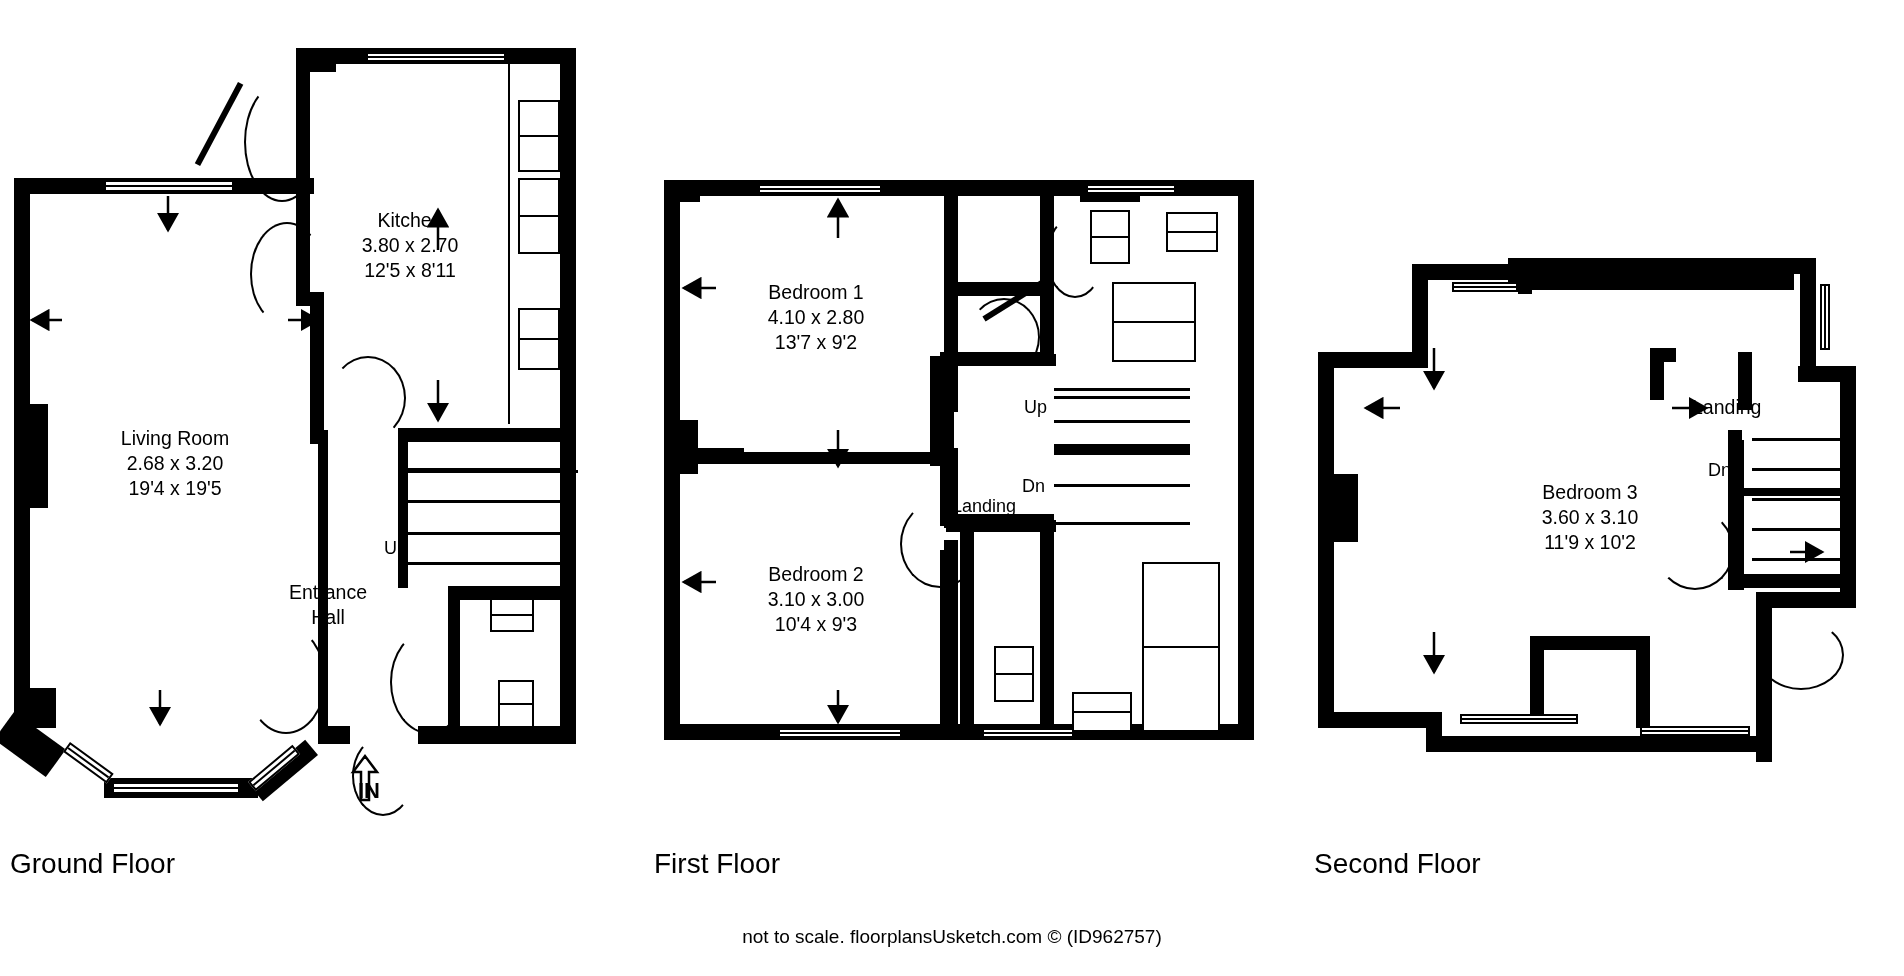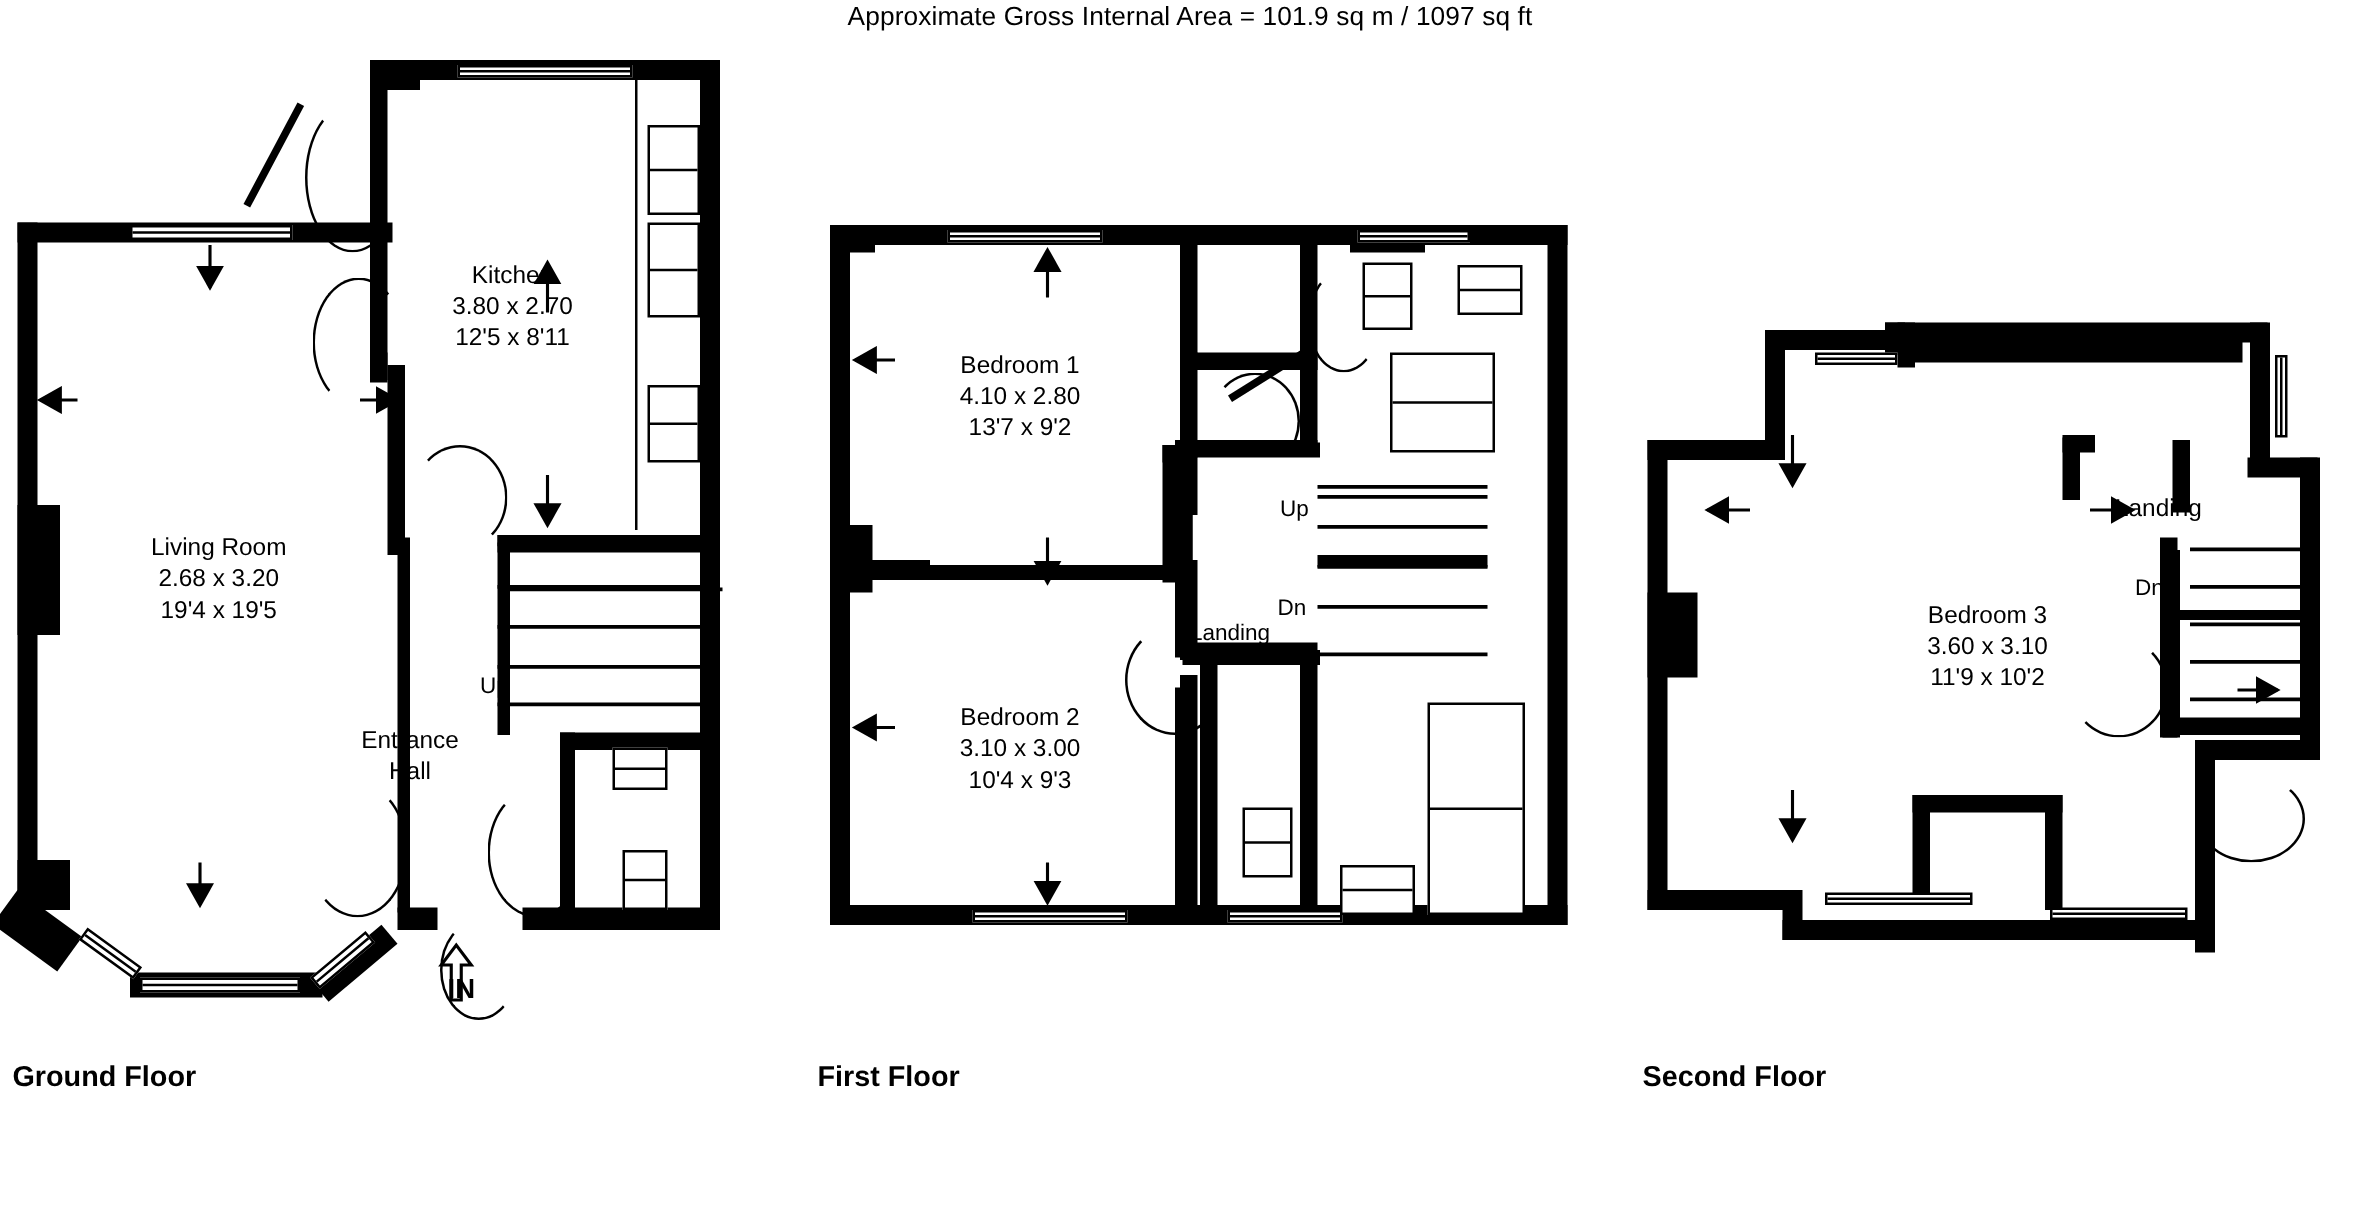--- a/index.html
+++ b/index.html
@@ -26,22 +26,22 @@
     position: absolute;
     top: 2px;
     left: 0;
     width: 1904px;
     text-align: center;
     font-size: 21px;
     letter-spacing: 0.1px;
   }
   .floor-title {
     position: absolute;
-    font-size: 23px;
-    font-weight: bold;
+    font-size: 28px;
+    font-weight: normal;
   }
   .footer {
     position: absolute;
     left: 0;
     width: 1904px;
     text-align: center;
     font-size: 19px;
     line-height: 25px;
   }
   .room-label {
@@ -109,21 +109,20 @@
     height: 976px;
     overflow: visible;
     pointer-events: none;
   }
 </style>
 </head>
 <body>
 
 <div class="canvas">
 
-  <div class="hdr">Approximate Gross Internal Area = 101.9 sq m / 1097 sq ft</div>
 
   <div>
 
     <div class="wall" style="left:296px;top:48px;width:280px;height:16px;"></div>
     <div class="wall" style="left:296px;top:48px;width:40px;height:24px;"></div>
     <div class="wall" style="left:560px;top:48px;width:16px;height:690px;"></div>
     <div class="wall" style="left:296px;top:64px;width:14px;height:240px;"></div>
 
     <div class="win" style="left:366px;top:52px;width:140px;height:10px;"></div>
 
@@ -361,15 +360,16 @@
     <line x1="1434" y1="348" x2="1434" y2="388" stroke="#000" stroke-width="2.5" marker-end="url(#ah)"></line>
     <line x1="1434" y1="632" x2="1434" y2="672" stroke="#000" stroke-width="2.5" marker-end="url(#ah)"></line>
     <line x1="1400" y1="408" x2="1366" y2="408" stroke="#000" stroke-width="2.5" marker-end="url(#ah)"></line>
     <line x1="1672" y1="408" x2="1706" y2="408" stroke="#000" stroke-width="2.5" marker-end="url(#ah)"></line>
     <line x1="1790" y1="552" x2="1822" y2="552" stroke="#000" stroke-width="2.5" marker-end="url(#ah)"></line>
 
     <path d="M369,744 l0,28 l8,0 l-12,16 l-12,-16 l8,0 l0,-28 z" fill="none" stroke="#000" stroke-width="2.5" transform="rotate(180 365 772)"></path>
   </svg>
 
   <div class="footer" style="top:924px;">
+    <div>not to scale. floorplansUsketch.com © (ID962757)</div>
   </div>
 
 </div>
 
 </body></html>

